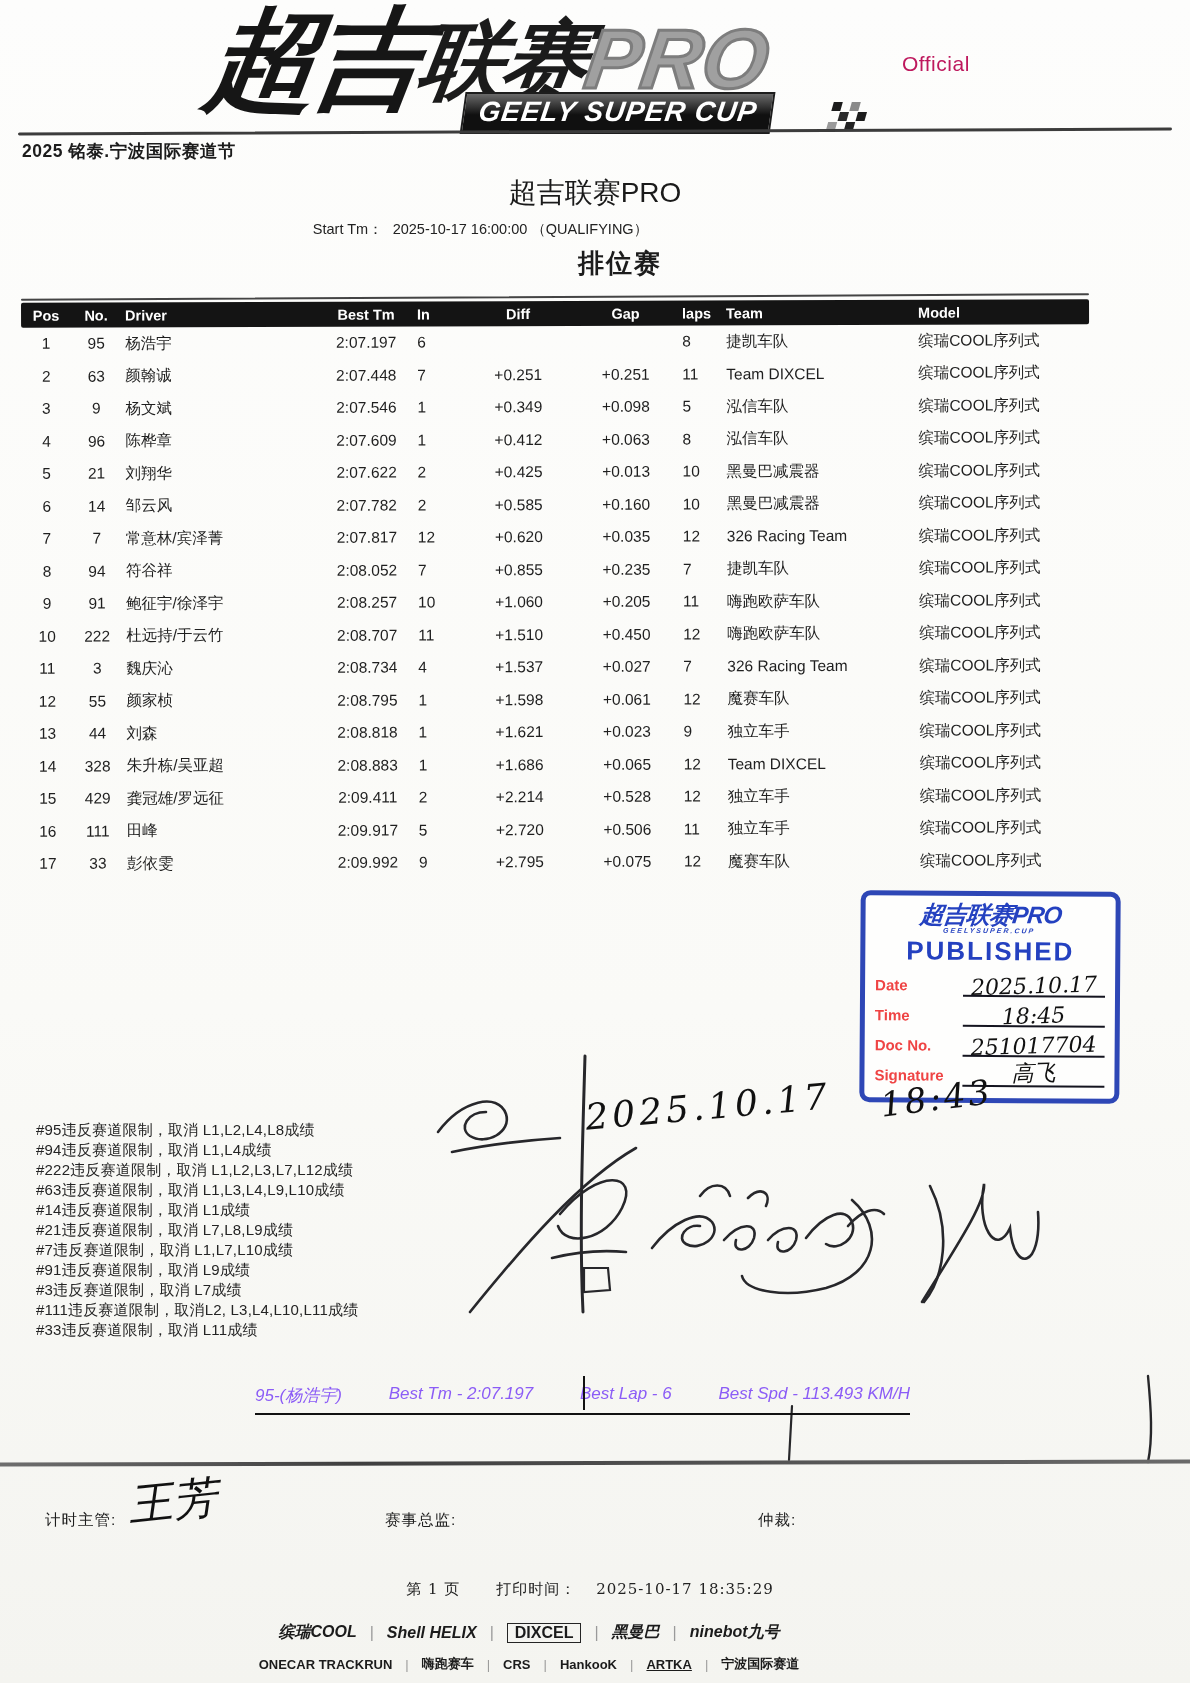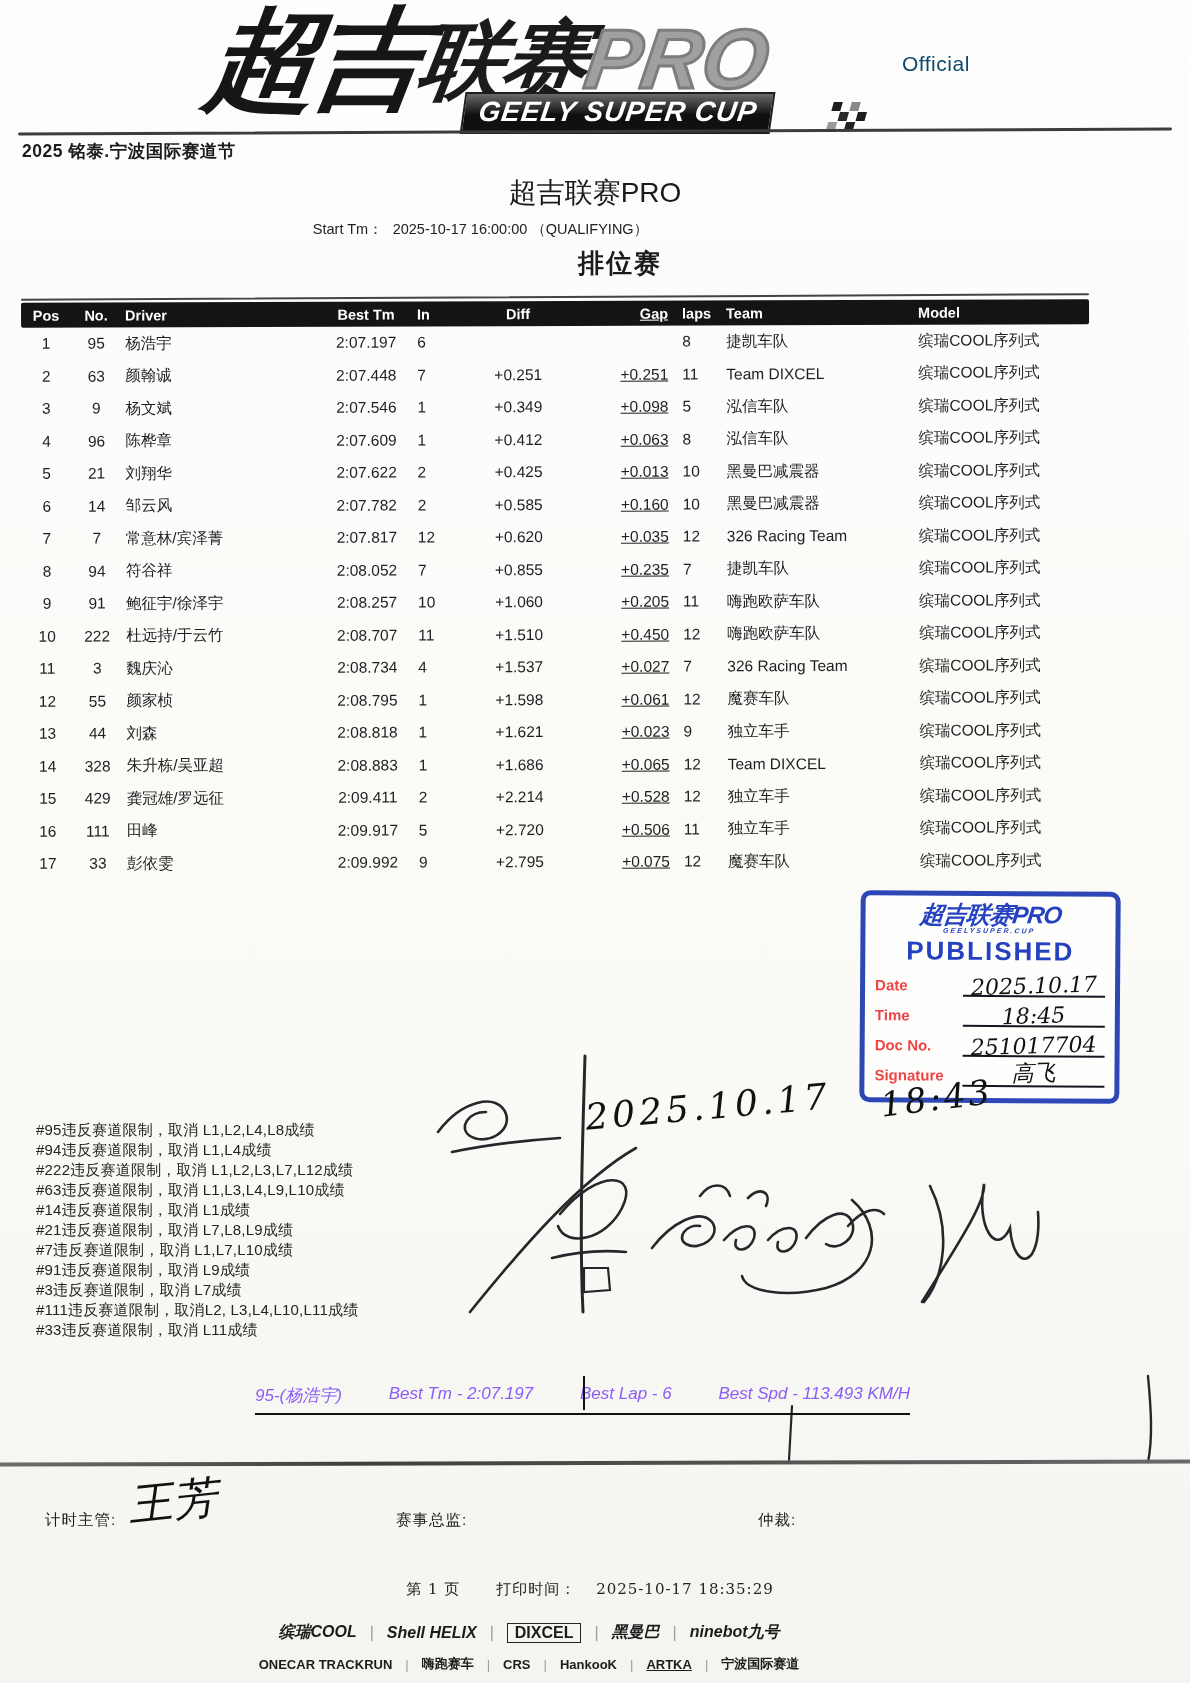--- a/index.html
+++ b/index.html
@@ -13,41 +13,41 @@
   .logo-line{white-space:nowrap;line-height:1;}
   .logo-chao{font-size:112px;font-weight:900;font-style:italic;letter-spacing:-6px;color:#161616;}
   .logo-lian{font-size:86px;font-weight:900;font-style:italic;letter-spacing:-4px;color:#1b1b1b;position:relative;top:-8px;}
   .logo-pro{font-size:84px;font-weight:900;font-style:italic;color:#b9b9b9;
     text-shadow:0 0 1px #8a8a8a;-webkit-text-stroke:3px #7d7d7d;color:rgba(200,200,200,.35);
     position:relative;top:-10px;margin-left:2px;}
   .logo-band{position:absolute;left:262px;top:88px;background:linear-gradient(180deg,#6a6a6a,#101010 55%);
     border:2px solid #1d1d1d;color:#fff;font-weight:900;font-style:italic;font-size:28px;
     letter-spacing:1px;padding:2px 14px 4px 14px;}
   .checker{position:absolute;left:614px;top:96px;}
-  .official{position:absolute;left:902px;top:52px;font-size:21px;color:#0c4a6e;letter-spacing:.5px;}
+  .official{position:absolute;left:902px;top:52px;font-size:21px;color:#be185d;letter-spacing:.5px;}
   .rule-top{position:absolute;left:18px;top:130px;width:1154px;height:3px;background:#3c3c3c;border-radius:2px;transform:rotate(-.25deg);}
   .event-title{position:absolute;left:22px;top:139px;font-size:17.5px;font-weight:bold;letter-spacing:.5px;}
   .series-title{position:absolute;left:0;top:174px;width:1190px;text-align:center;font-size:28px;color:#1a1a1a;}
   .start-line{position:absolute;left:0;top:220px;width:961px;text-align:center;font-size:14.5px;color:#222;}
   .start-line .lbl{margin-right:10px;}
   .session-title{position:absolute;left:0;top:246px;width:1190px;text-align:center;font-size:26px;font-weight:bold;letter-spacing:2px;margin-left:25px;}
   
   .tbl{position:absolute;left:22px;top:296px;width:1068px;transform:rotate(-.2deg);}
   .tbl-topline{height:2px;background:#444;border-radius:2px;margin-bottom:3px;transform:rotate(-.1deg);}
   .thead{display:flex;background:#141414;color:#fff;height:25px;align-items:center;
     font-size:14.5px;font-weight:bold;border-radius:2px;}
   .trow{display:flex;height:32.5px;align-items:center;font-size:15.5px;color:#1f1f1f;}
   .c{flex:0 0 auto;}
   .c-pos{width:50px;text-align:center;}
   .c-no{width:50px;text-align:center;}
   .c-driver{width:200px;text-align:left;padding-left:4px;box-sizing:border-box;}
   .c-besttm{width:90px;text-align:center;}
   .c-in{width:42px;text-align:left;padding-left:6px;box-sizing:border-box;}
   .c-diff{width:130px;text-align:center;}
-  .c-gap{width:95px;text-align:right;padding-right:10px;box-sizing:border-box;text-decoration:underline;}
+  .c-gap{width:95px;text-align:center;padding-right:10px;box-sizing:border-box;}
   .c-laps{width:48px;text-align:left;padding-left:4px;box-sizing:border-box;}
   .c-team{width:190px;}
   .c-model{width:170px;text-align:left;padding-left:2px;box-sizing:border-box;}
   
   .penalties{position:absolute;left:36px;top:1120px;list-style:none;margin:0;padding:0;
     font-size:15px;line-height:20px;color:#242424;font-weight:500;letter-spacing:.2px;}
   
   .stamp{position:absolute;left:860px;top:891px;width:260px;height:212px;
     border:5px solid #2e47b6;border-radius:10px;background:rgba(255,255,255,.72);
     transform:rotate(.4deg);box-sizing:border-box;padding:6px 10px 0 10px;}
@@ -68,21 +68,21 @@
   .best-line{position:absolute;left:255px;top:1384px;width:655px;display:flex;
     justify-content:space-between;border-bottom:2.5px solid #111;padding-bottom:6px;
     font-size:17px;font-style:italic;color:#8b5cf6;}
   .best-line .vdiv{position:absolute;left:328px;top:-8px;width:2px;height:34px;background:#111;}
   
   .rule-bottom{position:absolute;left:0;top:1461px;width:1190px;height:4px;
     background:linear-gradient(90deg,#6e6e6e,#3f3f3f 30%,#575757 70%,#6a6a6a);transform:rotate(-.15deg);}
   .officials{position:absolute;left:0;top:1498px;width:1190px;font-size:15.5px;color:#1d1d1d;letter-spacing:1px;}
   .off-timing{position:absolute;left:45px;top:12px;}
   .off-timing-sig{position:absolute;left:128px;top:-26px;font-size:44px;transform:rotate(-6deg);}
-  .off-director{position:absolute;left:396px;top:12px;}
+  .off-director{position:absolute;left:385px;top:12px;}
   .off-arbiter{position:absolute;left:758px;top:12px;}
   .page-info{position:absolute;left:0;top:1580px;width:1190px;text-align:center;font-size:15px;
     font-family:"DejaVu Serif", serif;color:#222;letter-spacing:1px;}
   .page-info span{margin:0 10px;}
   
   .sponsors{position:absolute;left:0;width:1058px;display:flex;justify-content:center;align-items:center;color:#1b1b1b;}
   .sponsors-r1{top:1622px;font-size:16px;font-weight:bold;font-style:italic;}
   .sponsors-r2{top:1655px;font-size:13px;font-weight:bold;}
   .sponsors .sep{color:#9a9a9a;font-weight:normal;margin:0 13px;font-style:normal;}
   .sponsors .sp-boxed{border:1.6px solid #242424;padding:0 7px;font-style:normal;}

